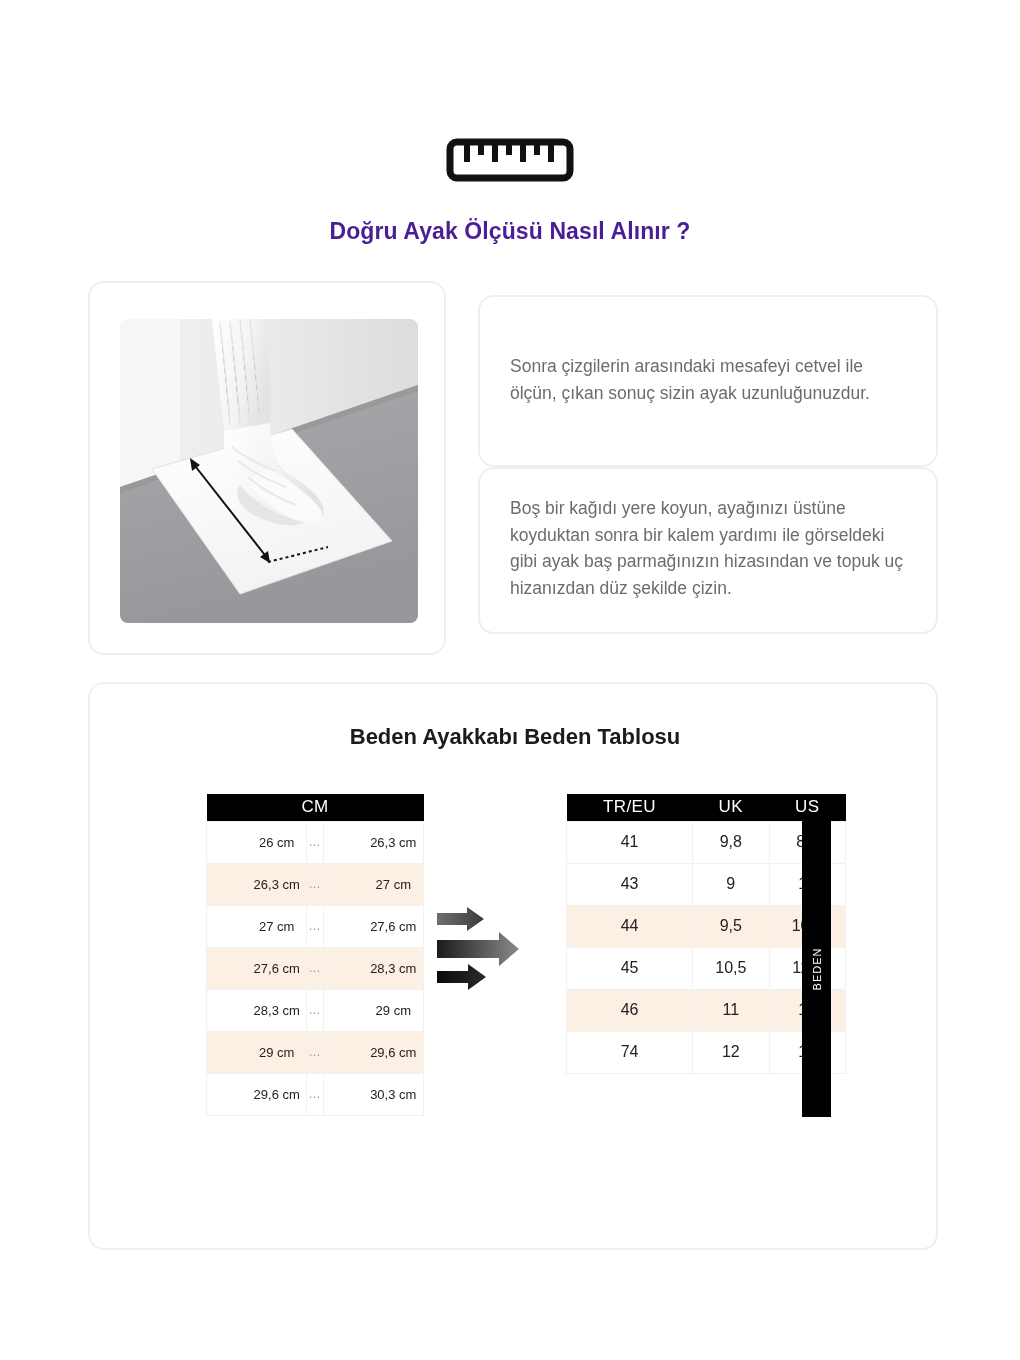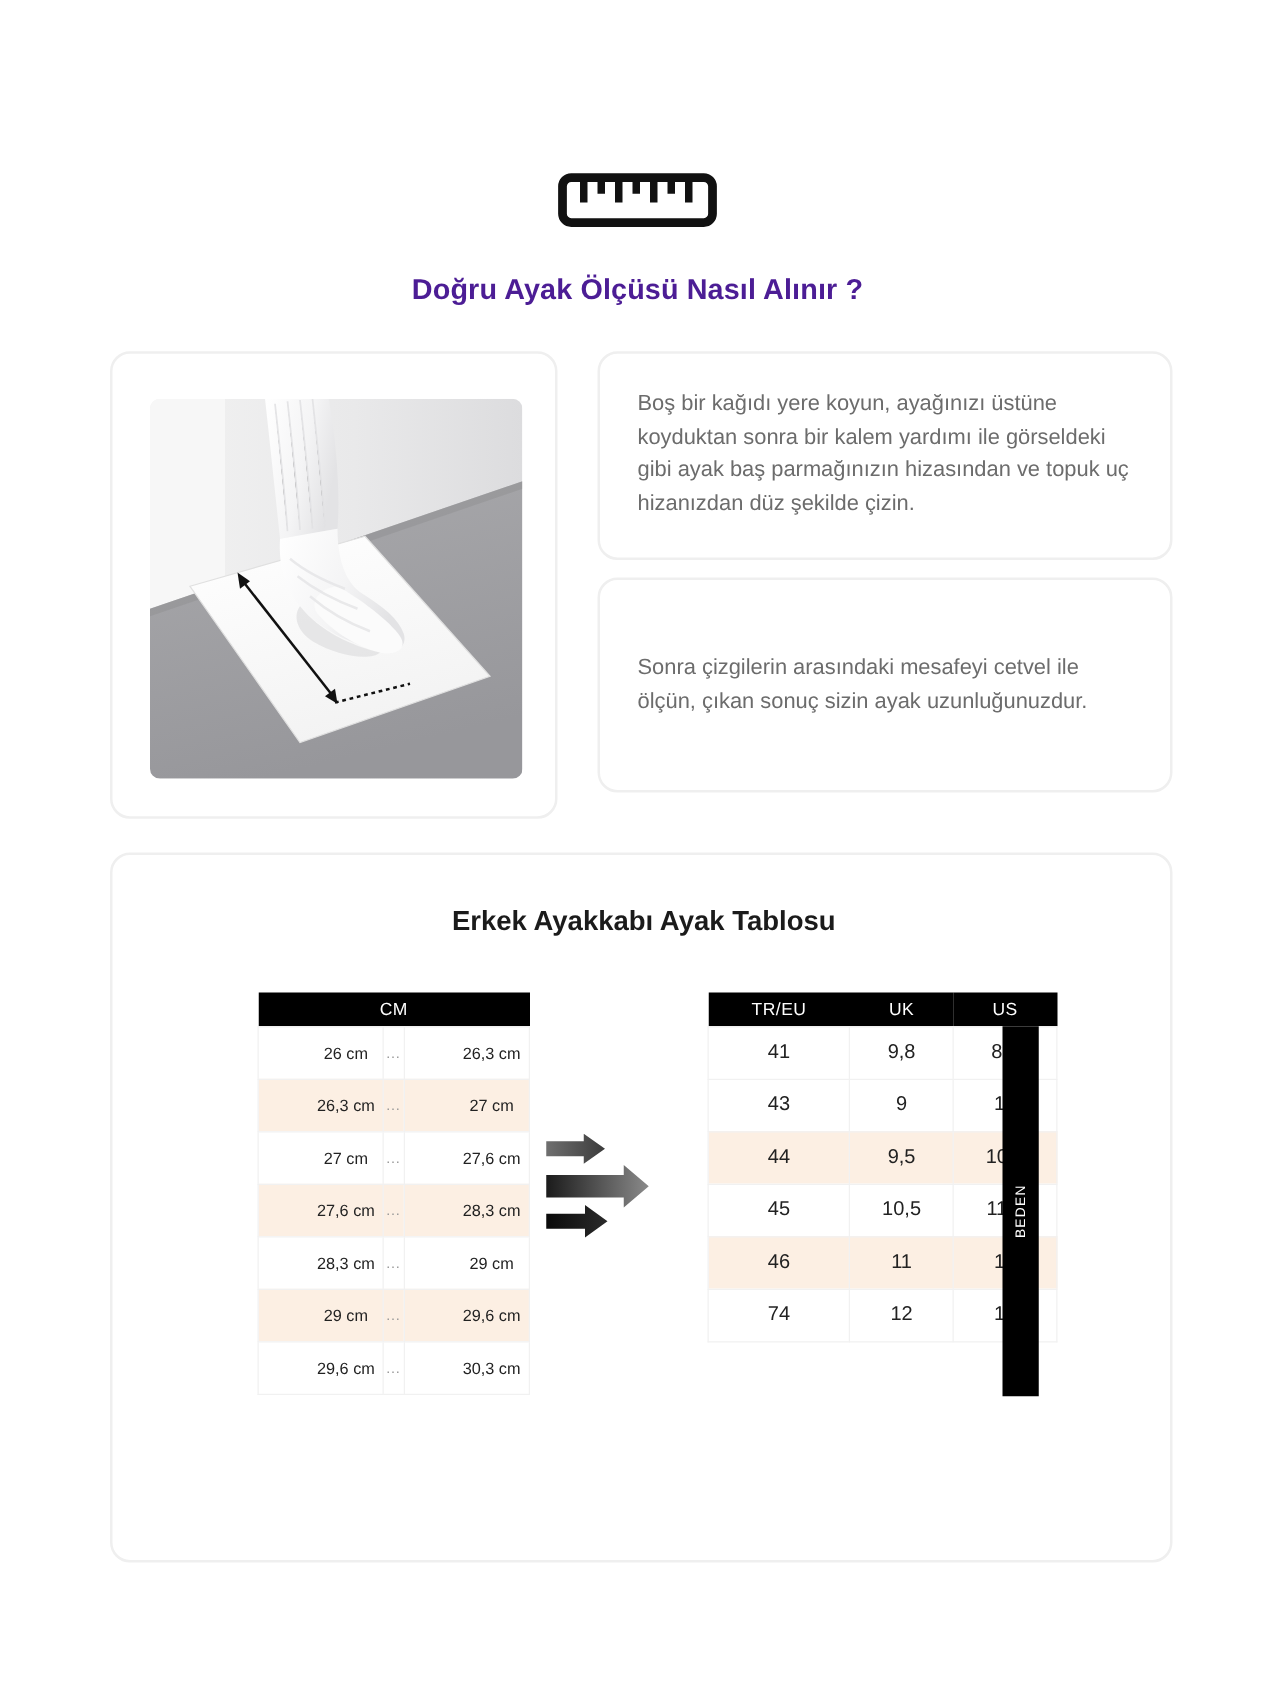--- a/index.html
+++ b/index.html
@@ -70,21 +70,21 @@
     border-collapse: collapse;
   }
   .size-table {
     position: absolute; left: 432px; top: 0;
     width: 280px;
     border-collapse: collapse;
     margin-left: 44px;
   }
   .cm-table th, .size-table th {
     background: #000; color: #fff;
-    font-size: 14px; font-weight: normal;
+    font-size: 17px; font-weight: normal;
     letter-spacing: 0.4px;
     height: 27px;
     vertical-align: middle;
   }
   .cm-table td, .size-table td {
     height: 42px;
     text-align: center;
     font-size: 16px;
     color: #222;
     border: 1px solid #f1f1f1;
@@ -202,30 +202,30 @@
         </g>
         <polygon points="70,139 80,146 72,152" fill="#111"></polygon>
         <polygon points="150,244 140,238 148,232" fill="#111"></polygon>
 
         <line x1="148" y1="243" x2="208" y2="228" stroke="#111" stroke-width="2" stroke-dasharray="3,3"></line>
       </svg>
     </div>
   </div>
 
   <div class="text-col">
+    <div class="text-card second">
+      <p>Sonra çizgilerin arasındaki mesafeyi cetvel ile ölçün, çıkan sonuç sizin ayak uzunluğunuzdur.</p>
+    </div>
     <div class="text-card first">
       <p>Boş bir kağıdı yere koyun, ayağınızı üstüne koyduktan sonra bir kalem yardımı ile görseldeki gibi ayak baş parmağınızın hizasından ve topuk uç hizanızdan düz şekilde çizin.</p>
     </div>
-    <div class="text-card second">
-      <p>Sonra çizgilerin arasındaki mesafeyi cetvel ile ölçün, çıkan sonuç sizin ayak uzunluğunuzdur.</p>
-    </div>
   </div>
 
   <div class="table-card">
-    <div class="table-title">Erkek Ayakkabı Ayak Tablosu</div>
+    <div class="table-title">Beden Ayakkabı Beden Tablosu</div>
 
     <div class="tables">
 
       <table class="cm-table">
         <thead>
           <tr>
             <th colspan="3">CM</th>
           </tr>
         </thead>
         <tbody>

